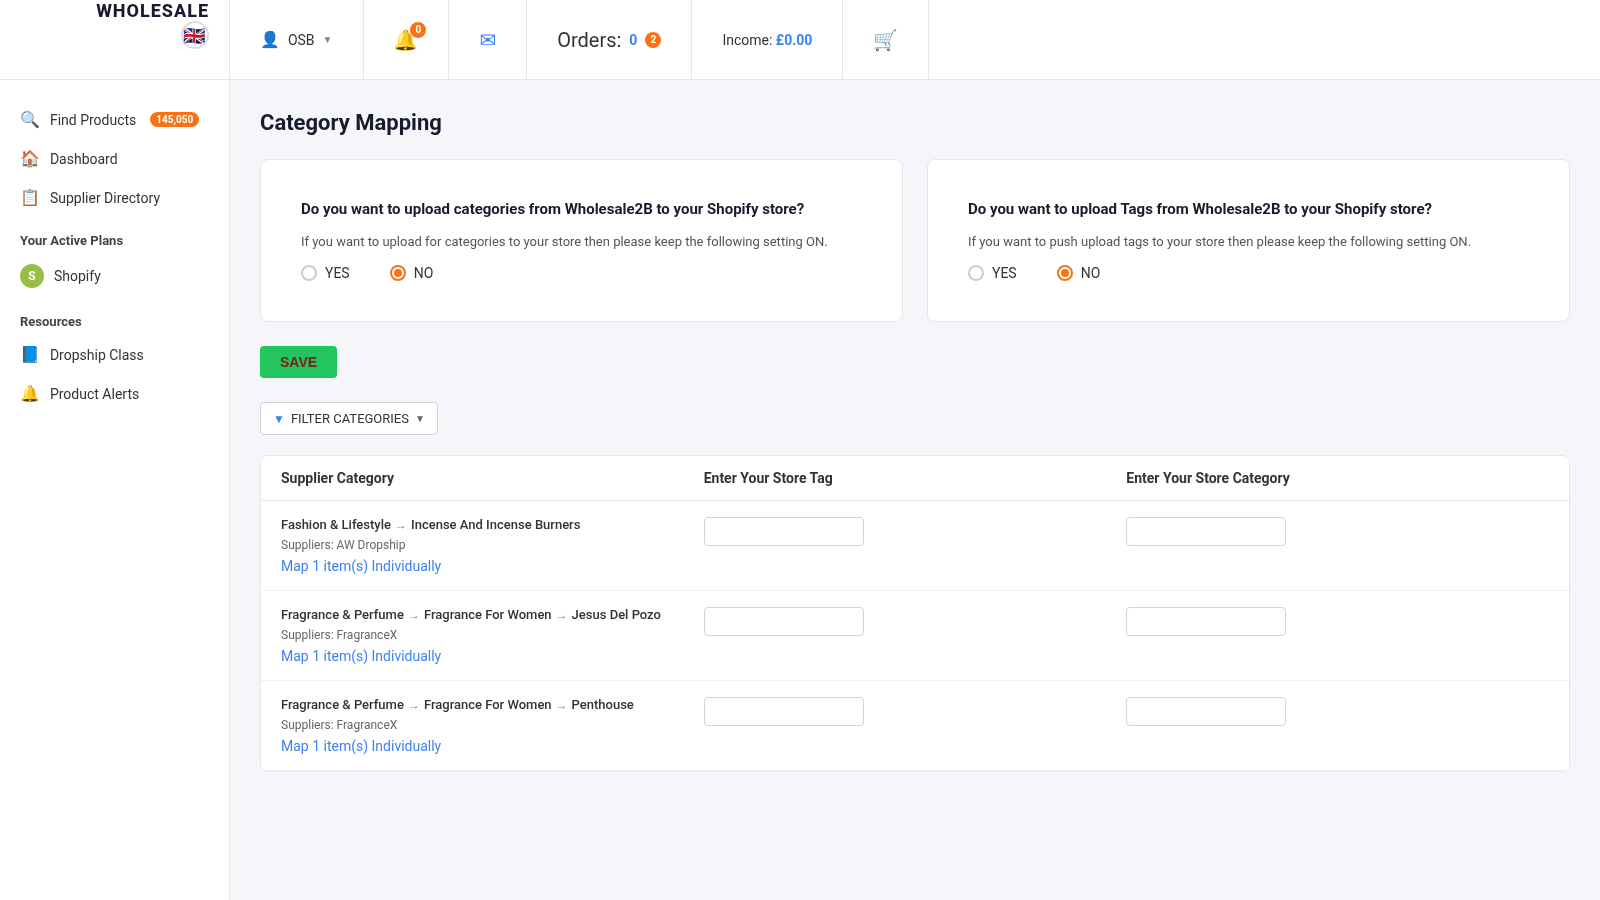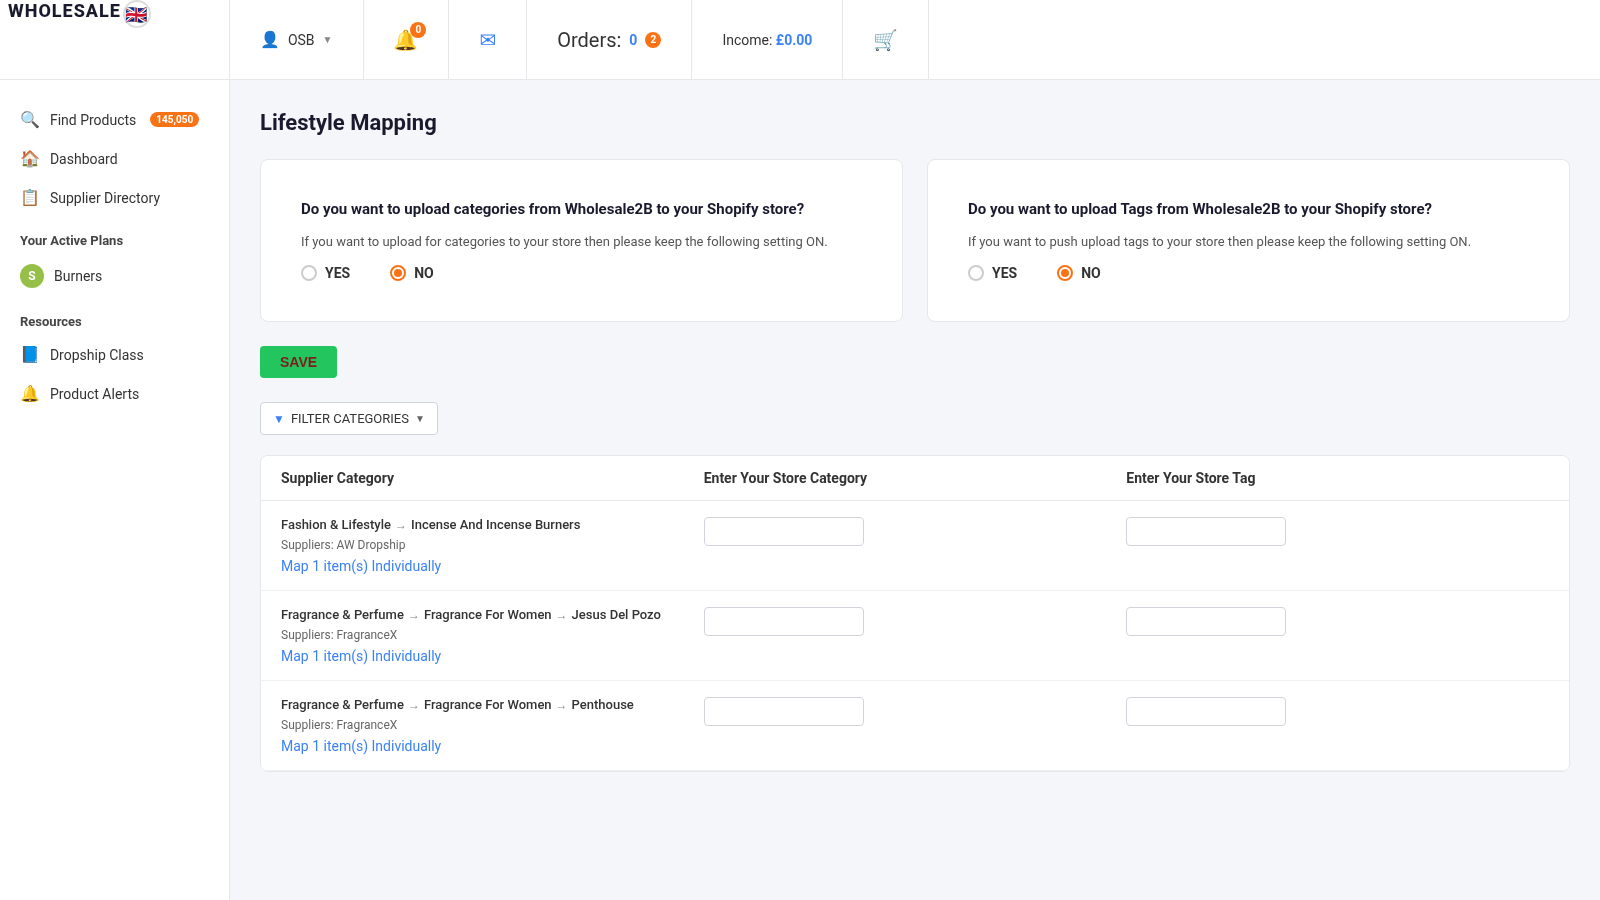--- a/index.html
+++ b/index.html
@@ -5,22 +5,22 @@
     * { box-sizing: border-box; margin: 0; padding: 0; }
     body { font-family: -apple-system, BlinkMacSystemFont, 'Segoe UI', Roboto, sans-serif; background: #f5f6fa; color: #333; font-size: 14px; }
 
     
     .header {
       display: flex; align-items: center; background: #fff;
       border-bottom: 1px solid #e5e7eb; height: 80px;
       position: fixed; top: 0; left: 0; right: 0; z-index: 100;
     }
     .header-logo {
-      width: 230px; display: flex; align-items: flex-start; padding: 0 8px;
-      border-right: 1px solid #e5e7eb; height: 100%;
+      width: 230px; display: flex; align-items: flex-end; padding: 0 20px;
+      border-right: 1px solid #e5e7eb; height: 100%; flex-direction: column;
     }
     .logo-text {
       font-size: 18px; font-weight: 800; color: #1a1a2e; letter-spacing: 1px;
     }
     .logo-flag {
       width: 28px; height: 28px; background: #fff; border-radius: 50%;
       border: 2px solid #ddd; display: inline-flex; align-items: center; justify-content: center;
       font-size: 18px; margin-left: 2px;
     }
     .header-nav {
@@ -114,21 +114,21 @@
     .radio-circle {
       width: 16px; height: 16px; border-radius: 50%; border: 2px solid #ccc;
       display: flex; align-items: center; justify-content: center;
     }
     .radio-circle.selected {
       border-color: #f97316;
     }
     .radio-circle.selected::after {
       content: ''; width: 8px; height: 8px; border-radius: 50%; background: #f97316;
     }
-    .radio-label { font-size: 14px; font-weight: 700; color: #333; }
+    .radio-label { font-size: 14px; font-weight: 400; color: #333; }
 
     
     .save-btn {
       background: #22c55e; color: #7f1d1d; border: none; padding: 8px 20px;
       border-radius: 4px; font-size: 14px; font-weight: 700; cursor: pointer;
       margin-bottom: 24px;
       text-align: right;
     }
 
     
@@ -236,36 +236,36 @@
     <span class="sidebar-item-label">Dashboard</span>
   </div>
   <div class="sidebar-item">
     <span class="sidebar-item-icon">📋</span>
     <span class="sidebar-item-label">Supplier Directory</span>
   </div>
 
   <div class="sidebar-section-title">Your Active Plans</div>
   <div class="sidebar-item">
     <span class="shopify-icon">S</span>
-    <span class="sidebar-item-label">Burners</span>
+    <span class="sidebar-item-label">Shopify</span>
   </div>
 
   <div class="sidebar-section-title">Resources</div>
   <div class="sidebar-item">
     <span class="sidebar-item-icon">📘</span>
     <span class="sidebar-item-label">Dropship Class</span>
   </div>
   <div class="sidebar-item">
     <span class="sidebar-item-icon">🔔</span>
     <span class="sidebar-item-label">Product Alerts</span>
   </div>
 </aside>
 
 <main class="main">
-  <h1 class="page-title">Lifestyle Mapping</h1>
+  <h1 class="page-title">Category Mapping</h1>
 
   <div class="cards-row">
 
     <div class="card">
       <div class="card-question">Do you want to upload categories from Wholesale2B to your Shopify store?</div>
       <div class="card-hint">If you want to upload for categories to your store then please keep the following setting ON.</div>
       <div class="radio-group">
         <label class="radio-item">
           <div class="radio-circle"></div>
           <span class="radio-label">YES</span>
@@ -301,22 +301,22 @@
       <span class="filter-icon">▼</span>
       <span>FILTER CATEGORIES</span>
       <span class="filter-chevron">▼</span>
     </div>
   </div>
 
   
   <div class="table-container">
     <div class="table-header">
       <div class="table-header-cell">Supplier Category</div>
+      <div class="table-header-cell">Enter Your Store Tag</div>
       <div class="table-header-cell">Enter Your Store Category</div>
-      <div class="table-header-cell">Enter Your Store Tag</div>
     </div>
 
     <div class="table-row">
       <div class="table-row-content">
         <div>
           <div class="category-path">
             <span class="cat-name">Fashion &amp; Lifestyle</span>
             <span class="cat-arrow">→</span>
             <span class="cat-name">Incense And Incense Burners</span>
           </div>

